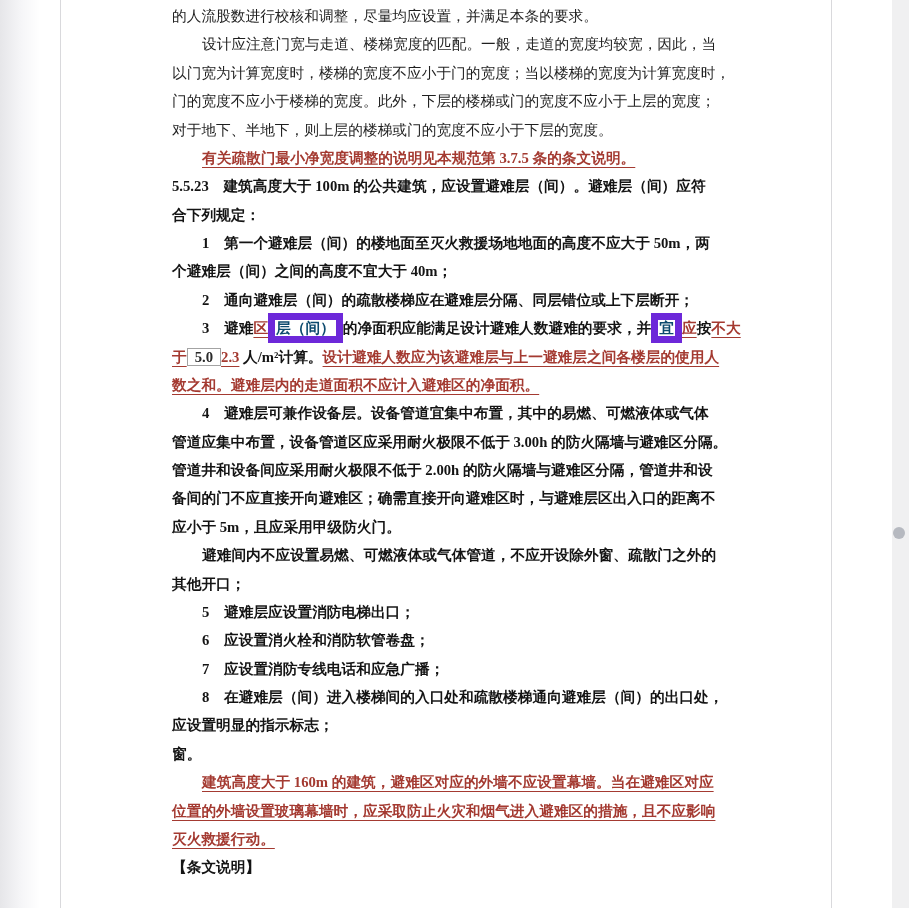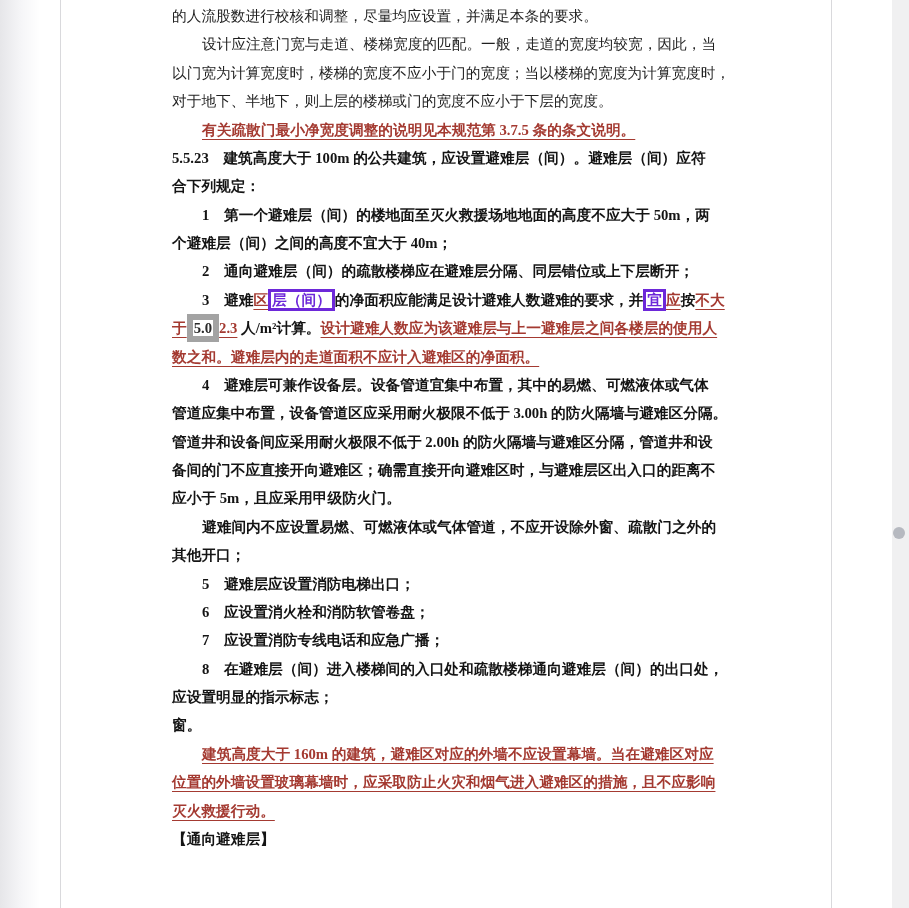--- a/index.html
+++ b/index.html
@@ -23,36 +23,37 @@
   .text-column{
     position:absolute;left:172px;top:2px;width:566px;
     font-size:14.7px;color:#1f1f1f;
   }
   .line{height:28.38px;line-height:28.38px;white-space:nowrap;}
   .line.ind{padding-left:30px;}
   .seg-n{color:#1f1f1f;font-weight:400;}
   .seg-nb{color:#141414;font-weight:700;}
   .seg-r{color:#a43a31;font-weight:700;text-decoration:underline;text-underline-offset:4px;text-decoration-thickness:1px;}
   .seg-rb{color:#a43a31;font-weight:600;text-decoration:underline;text-underline-offset:4px;text-decoration-thickness:1px;}
-  .seg-box{color:#6d28d9;font-weight:600;border:3px solid #6d28d9;padding:0 1px;}
-  .seg-boxk{color:#2a2a2a;font-weight:600;border:6px solid #a3a3a3;padding:0 1px;}
+  .seg-box{color:#0c4a6e;font-weight:600;border:7px solid #6d28d9;padding:0 1px;}
+  .seg-boxk{color:#2a2a2a;font-weight:600;border:1px solid #a3a3a3;padding:0 7px;}
 </style>
 </head>
 <body>
 
 <div class="left-shadow"></div>
 <div class="page-border left"></div>
 <div class="page-border right"></div>
 <div class="side-strip"></div>
 <div class="scroll-thumb"></div>
 
 <div class="text-column">
     <div class="line"><span class="seg-n">的人流股数进行校核和调整，尽量均应设置，并满足本条的要求。</span></div>
     <div class="line ind"><span class="seg-n">设计应注意门宽与走道、楼梯宽度的匹配。一般，走道的宽度均较宽，因此，当</span></div>
     <div class="line"><span class="seg-n">以门宽为计算宽度时，楼梯的宽度不应小于门的宽度；当以楼梯的宽度为计算宽度时，</span></div>
+    <div class="line"><span class="seg-n">门的宽度不应小于楼梯的宽度。此外，下层的楼梯或门的宽度不应小于上层的宽度；</span></div>
     <div class="line"><span class="seg-n">对于地下、半地下，则上层的楼梯或门的宽度不应小于下层的宽度。</span></div>
     <div class="line ind"><span class="seg-r">有关疏散门最小净宽度调整的说明见本规范第 3.7.5 条的条文说明。 </span></div>
     <div class="line"><span class="seg-nb">5.5.23　建筑高度大于 100m 的公共建筑，应设置避难层（间）。避难层（间）应符</span></div>
     <div class="line"><span class="seg-nb">合下列规定：</span></div>
     <div class="line ind"><span class="seg-nb">1　第一个避难层（间）的楼地面至灭火救援场地地面的高度不应大于 50m，两</span></div>
     <div class="line"><span class="seg-nb">个避难层（间）之间的高度不宜大于 40m；</span></div>
     <div class="line ind"><span class="seg-nb">2　通向避难层（间）的疏散楼梯应在避难层分隔、同层错位或上下层断开；</span></div>
     <div class="line ind"><span class="seg-nb">3　避难</span><span class="seg-rb">区</span><span class="seg-box">层（间）</span><span class="seg-nb">的净面积应能满足设计避难人数避难的要求，并</span><span class="seg-box">宜</span><span class="seg-rb">应</span><span class="seg-nb">按</span><span class="seg-rb">不大</span></div>
     <div class="line"><span class="seg-rb">于</span><span class="seg-boxk">5.0</span><span class="seg-rb">2.3</span><span class="seg-nb"> 人/m²计算。</span><span class="seg-rb">设计避难人数应为该避难层与上一避难层之间各楼层的使用人</span></div>
     <div class="line"><span class="seg-rb">数之和。避难层内的走道面积不应计入避难区的净面积。 </span></div>
@@ -65,14 +66,14 @@
     <div class="line"><span class="seg-nb">其他开口；</span></div>
     <div class="line ind"><span class="seg-nb">5　避难层应设置消防电梯出口；</span></div>
     <div class="line ind"><span class="seg-nb">6　应设置消火栓和消防软管卷盘；</span></div>
     <div class="line ind"><span class="seg-nb">7　应设置消防专线电话和应急广播；</span></div>
     <div class="line ind"><span class="seg-nb">8　在避难层（间）进入楼梯间的入口处和疏散楼梯通向避难层（间）的出口处，</span></div>
     <div class="line"><span class="seg-nb">应设置明显的指示标志；</span></div>
     <div class="line"><span class="seg-nb">窗。</span></div>
     <div class="line ind"><span class="seg-rb">建筑高度大于 160m 的建筑，避难区对应的外墙不应设置幕墙。当在避难区对应</span></div>
     <div class="line"><span class="seg-rb">位置的外墙设置玻璃幕墙时，应采取防止火灾和烟气进入避难区的措施，且不应影响</span></div>
     <div class="line"><span class="seg-rb">灭火救援行动。 </span></div>
-    <div class="line"><span class="seg-nb">【通向避难层】</span></div>
+    <div class="line"><span class="seg-nb">【条文说明】</span></div>
   </div>
 
 </body></html>

